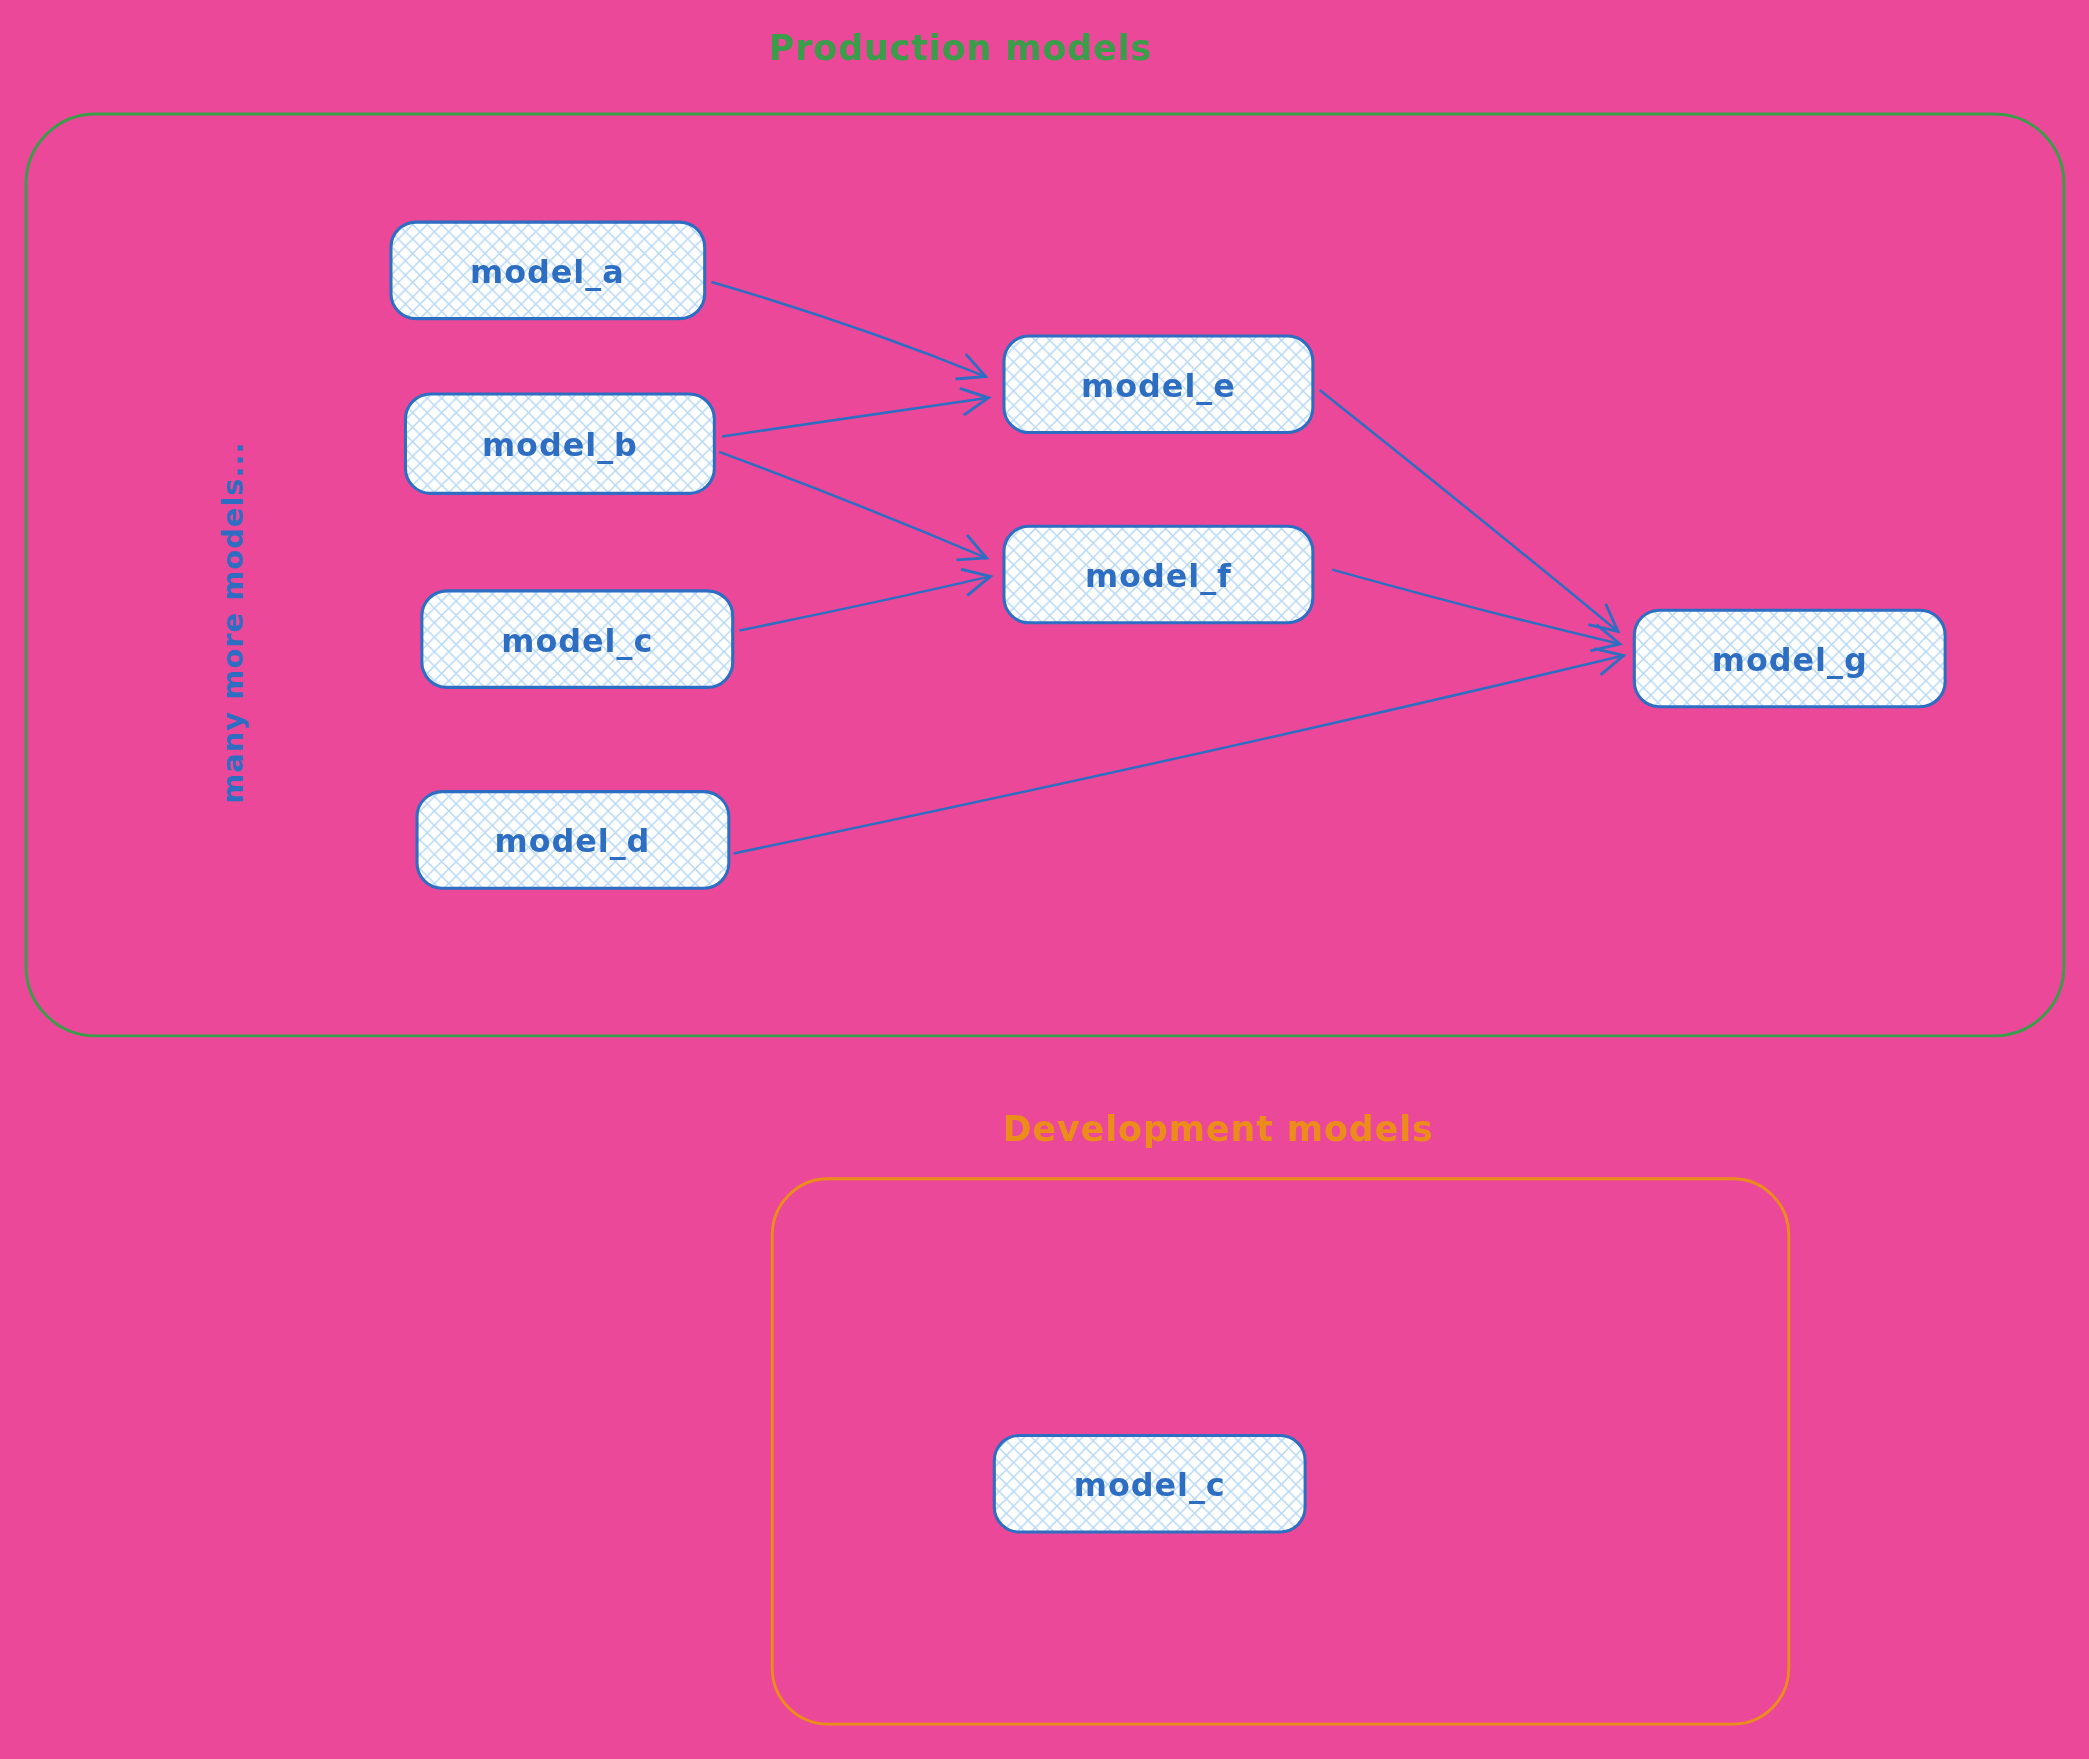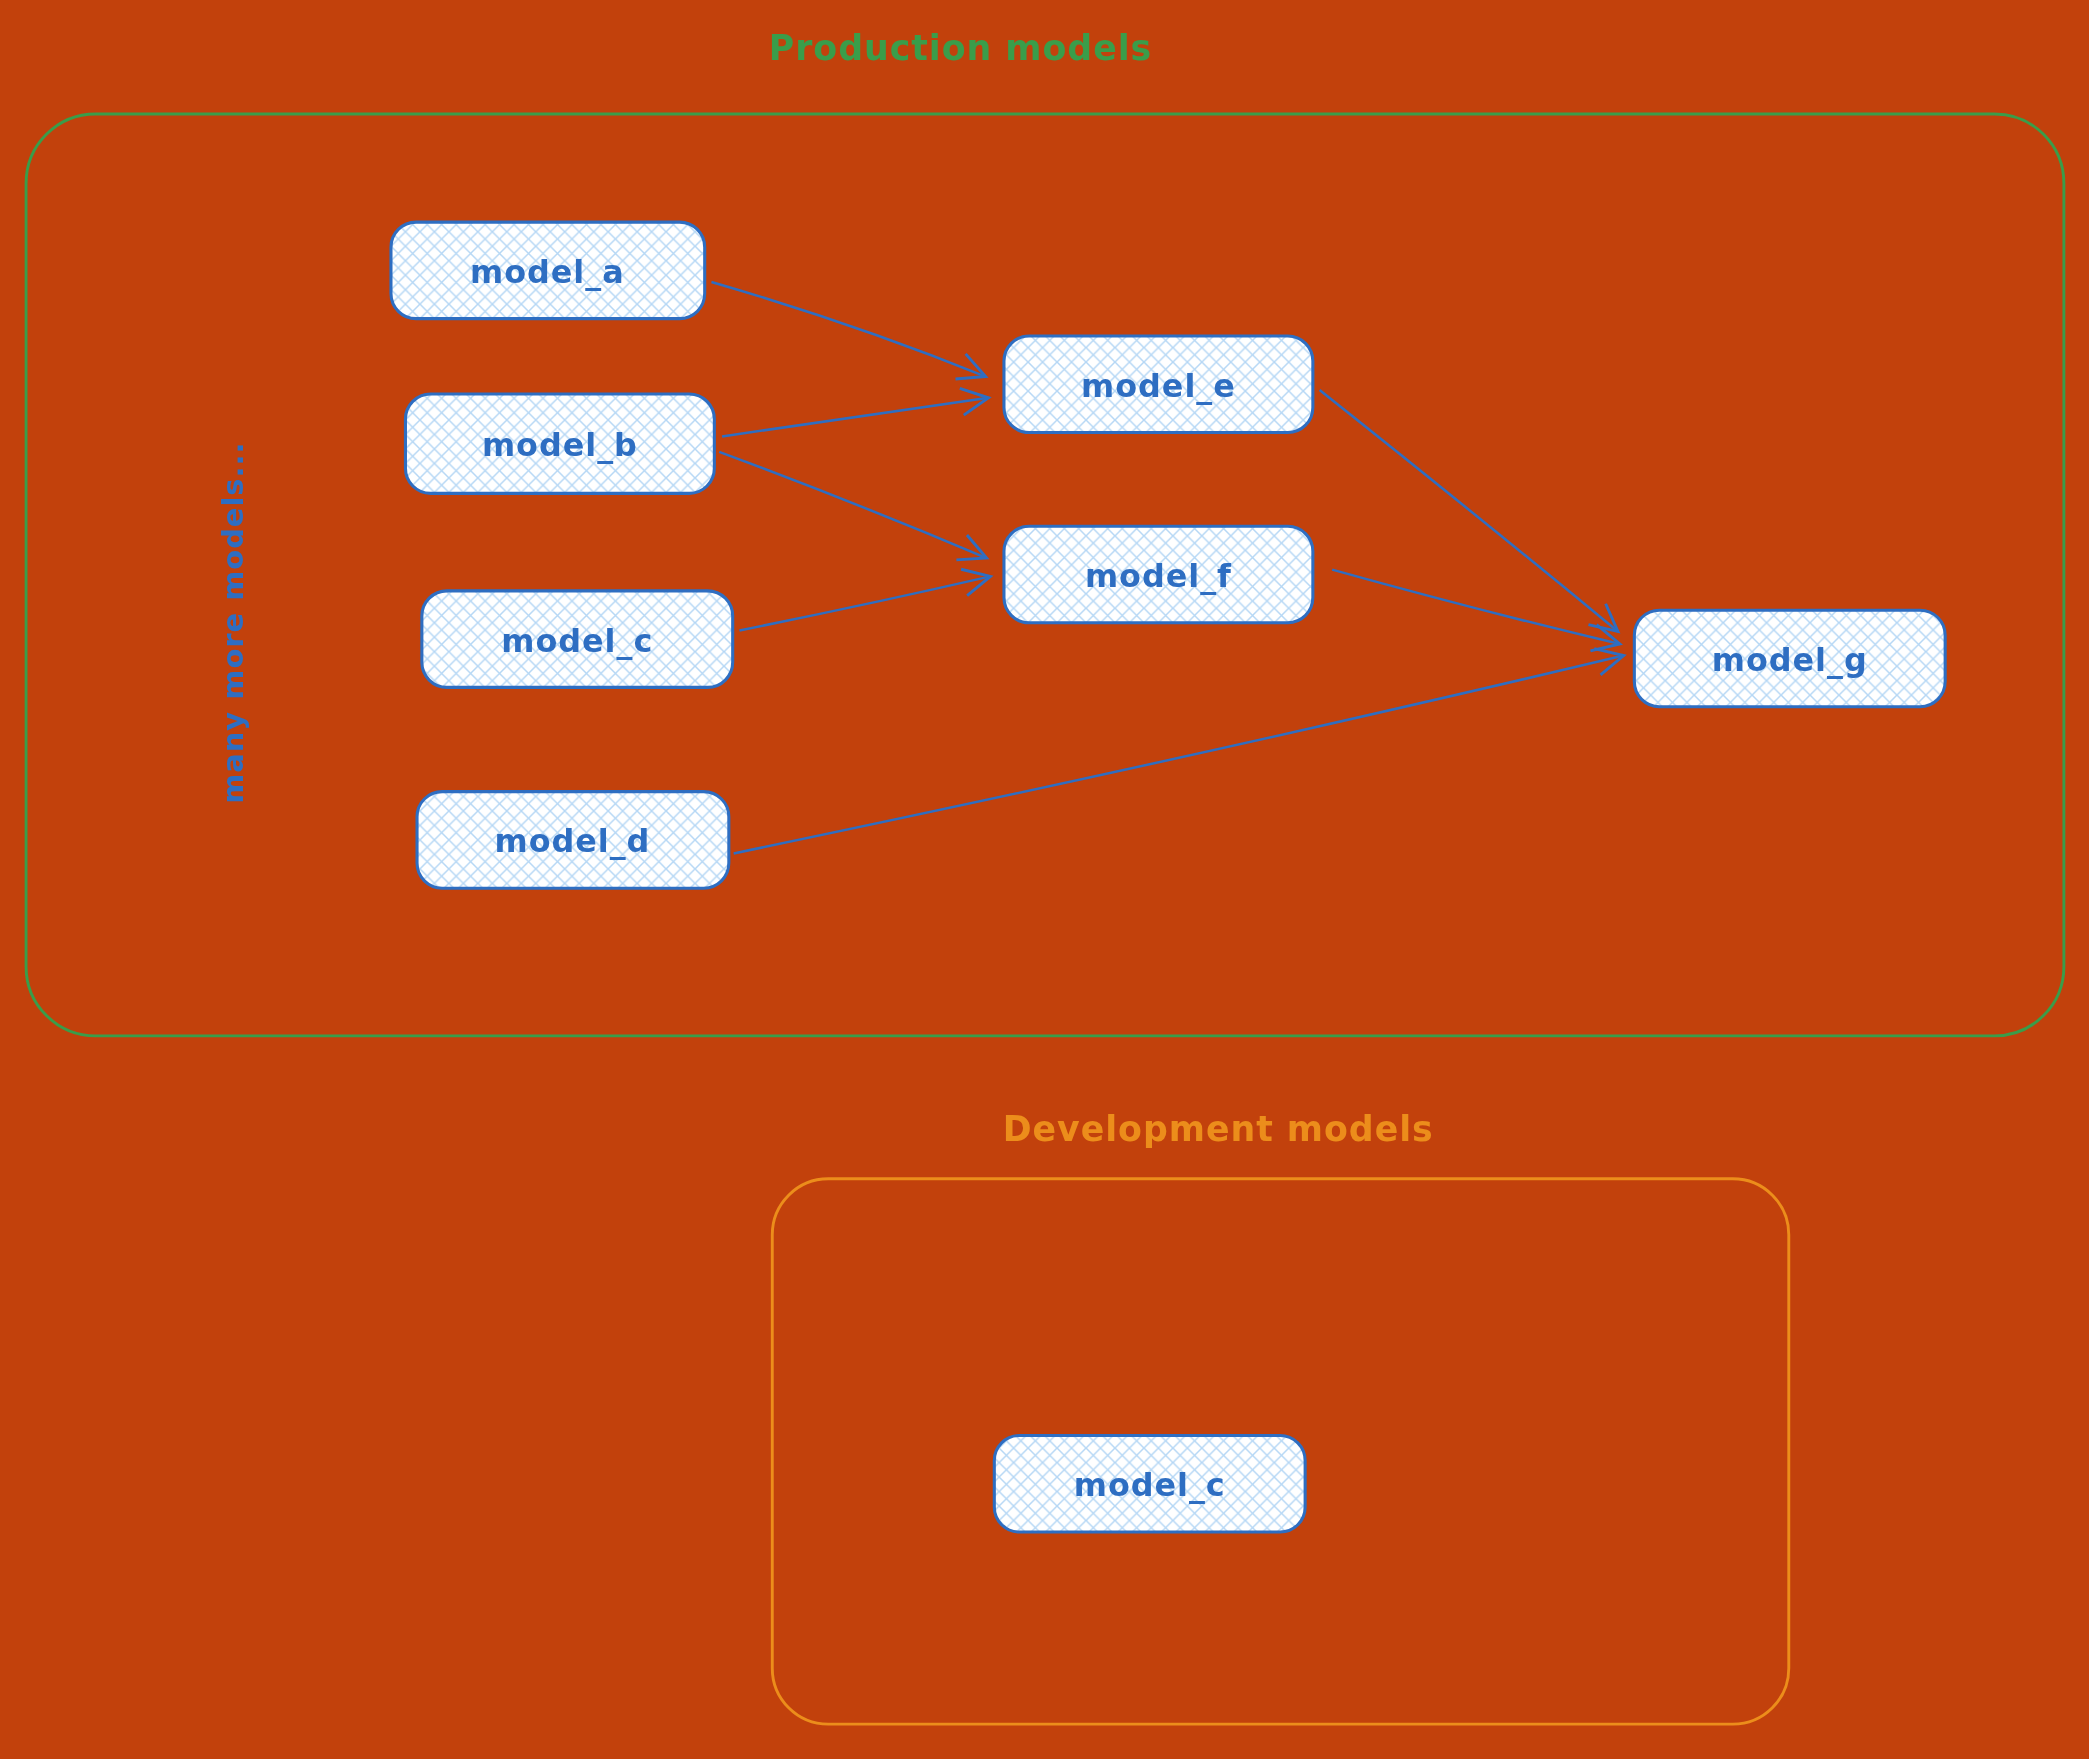--- a/index.html
+++ b/index.html
@@ -4,21 +4,21 @@
 <style>
   html, body {
     margin: 0;
     padding: 0;
     background: #ffffff;
   }
   .canvas {
     position: relative;
     width: 2089px;
     height: 1759px;
-    background: #c2410c;
+    background: #ec4899;
     font-family: "DejaVu Sans", sans-serif;
   }
   svg { display: block; }
   text {
     font-family: "DejaVu Sans", sans-serif;
   }
   .group-title {
     font-size: 36px;
     font-weight: bold;
     letter-spacing: 1px;

